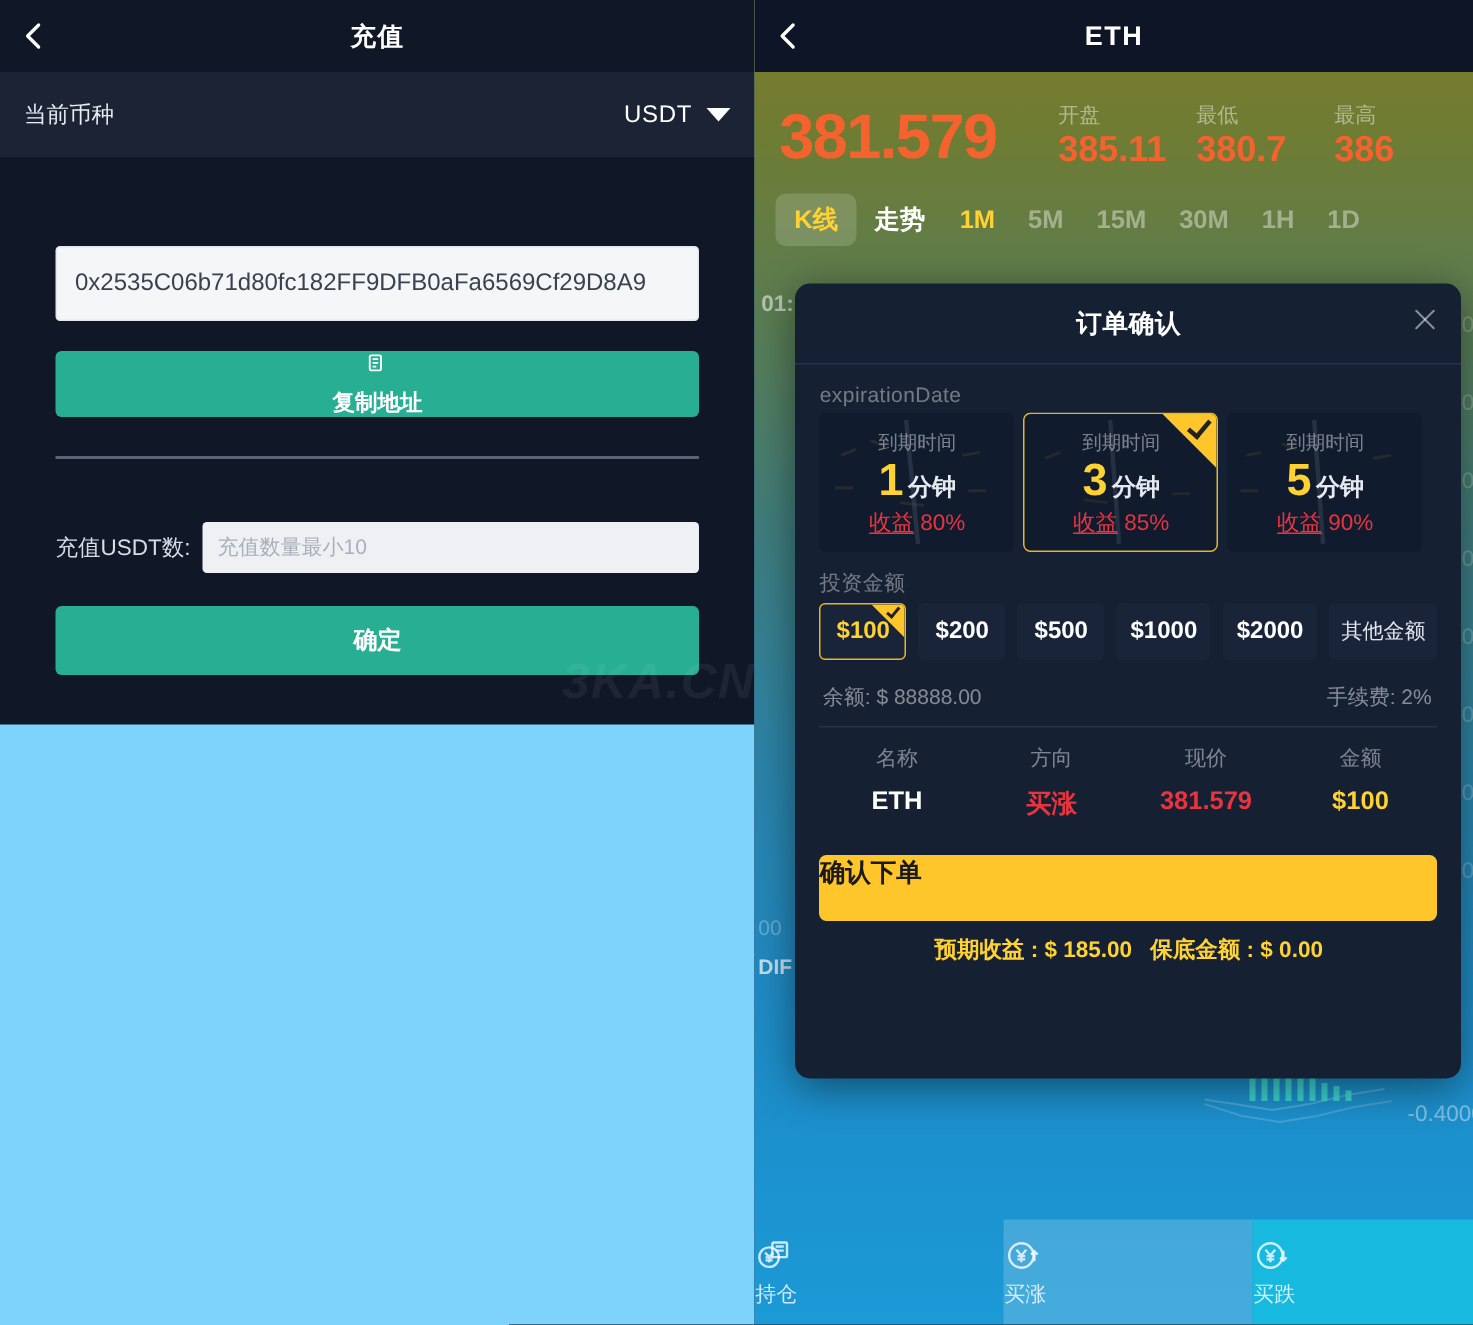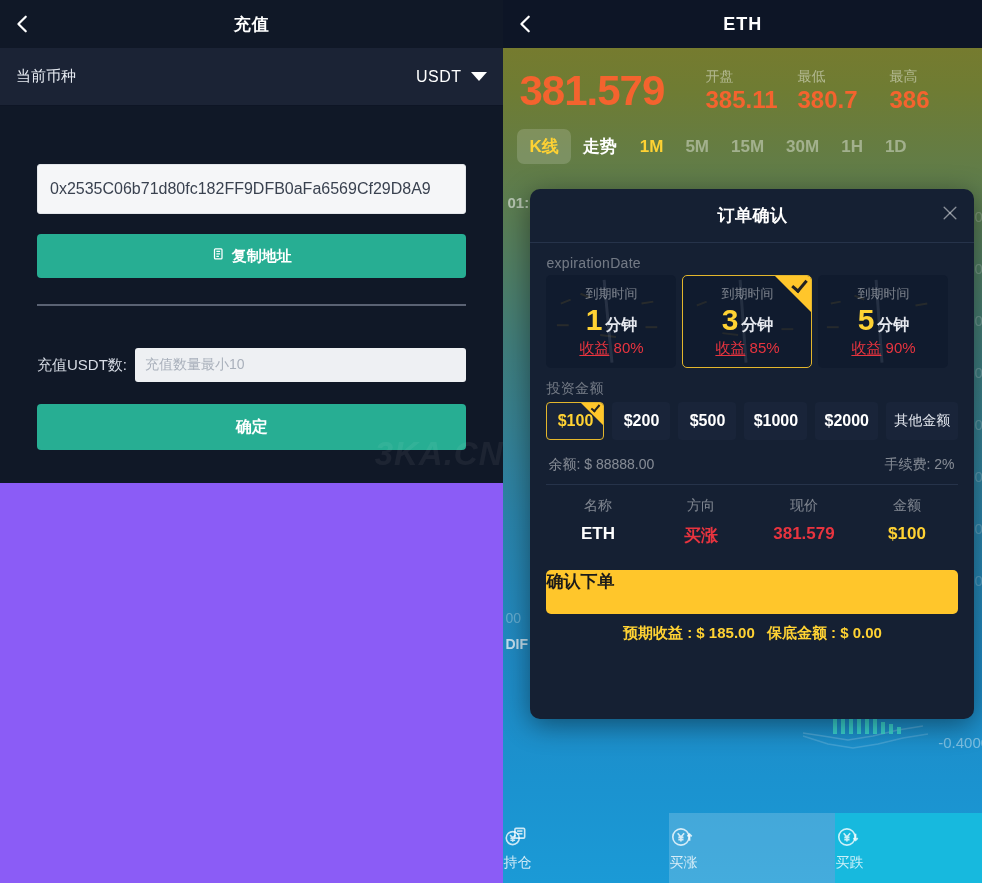--- a/index.html
+++ b/index.html
@@ -8,21 +8,21 @@
     background: #0d1526;
     font-family: "Liberation Sans", "DejaVu Sans", sans-serif;
     overflow: hidden;
   }
   .app { position: relative; width: 982px; height: 883px; display: flex; }
 
   
   .left-panel {
     position: relative;
     width: 524px; height: 883px;
-    background: #8b5cf6;
+    background: #7dd3fc;
     overflow: hidden;
   }
   .l-header {
     height: 48px; background: #101827;
     display: flex; align-items: center; position: relative;
   }
   .back-arrow {
     position: absolute; left: 12px; top: 50%; transform: translateY(-50%);
     width: 22px; height: 22px; cursor: pointer;
   }
@@ -61,21 +61,21 @@
     font-family: "Liberation Sans", sans-serif;
     white-space: nowrap; overflow: hidden; text-overflow: clip;
     display: flex; align-items: center;
     cursor: text;
   }
   .btn-green {
     display: flex; align-items: center; justify-content: center;
     width: 100%; height: 44px;
     background: #27ae93; border: none; border-radius: 4px;
     color: #ffffff; font-size: 15px; font-weight: bold;
-    cursor: pointer; gap: 5px;
+    cursor: pointer; gap: 5px; flex-direction: column;
   }
   .btn-copy { margin-top: 20px; }
   .divider-line {
     margin: 26px 0 0 0;
     height: 2px; background: #5a6273; width: 100%;
   }
   .amount-row {
     display: flex; align-items: center; gap: 8px;
     margin-top: 42px;
   }

